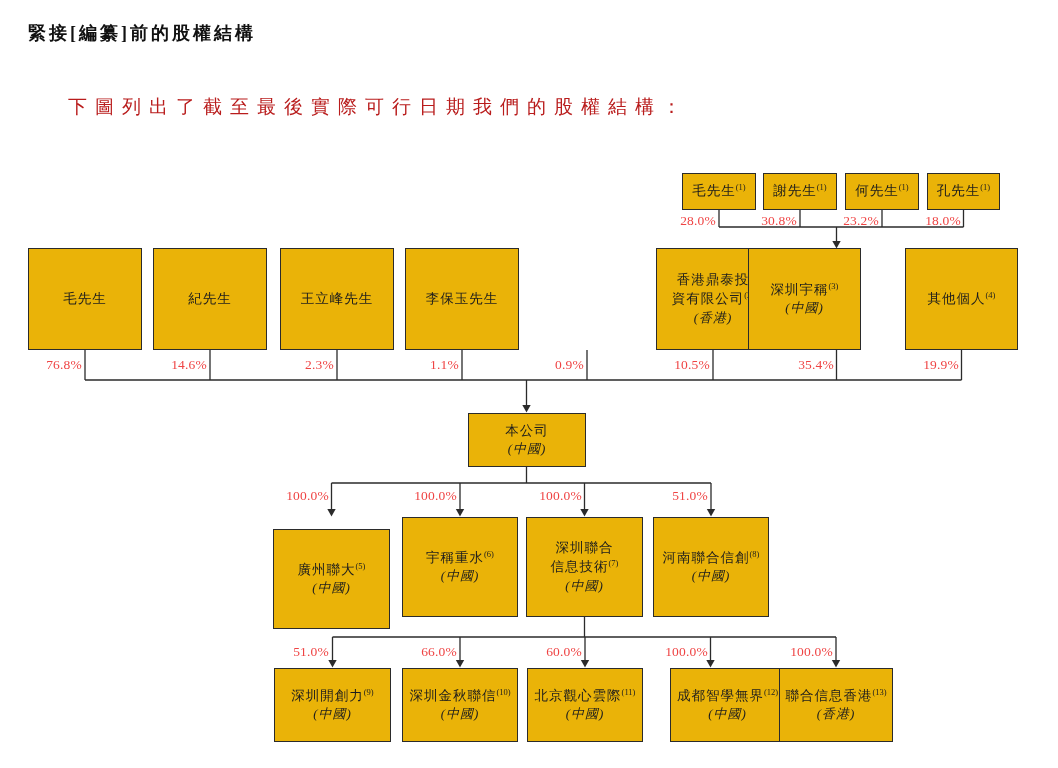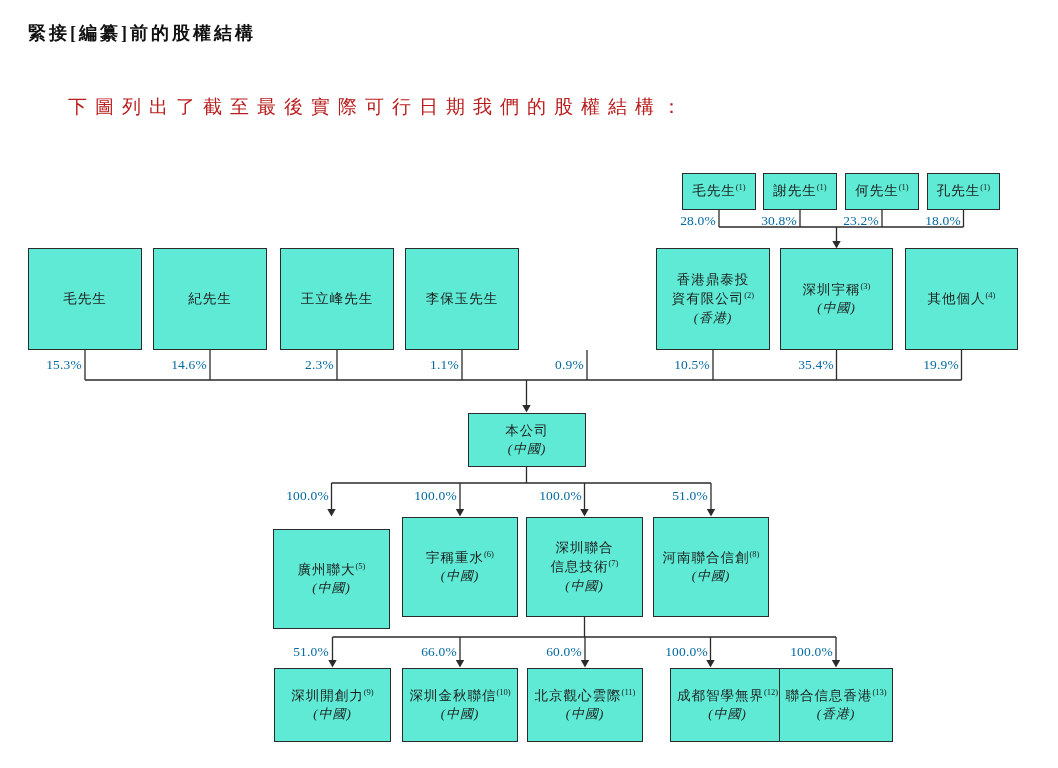--- a/index.html
+++ b/index.html
@@ -13,30 +13,30 @@
     position:absolute;left:28px;top:21px;
     font-size:18px;font-weight:bold;letter-spacing:3px;color:#111;
     white-space:nowrap;
   }
   .page-intro{
     position:absolute;left:68px;top:94px;
     font-size:19px;letter-spacing:8px;color:#b91c1c;white-space:nowrap;
   }
   .lines{position:absolute;left:0;top:0;}
   .box{
-    position:absolute;border:1.4px solid #2b2b2b;background:#5eead4;
+    position:absolute;border:1.4px solid #2b2b2b;background:#eab308;
     display:flex;flex-direction:column;align-items:center;justify-content:center;
     text-align:center;font-size:13.5px;line-height:1.38;letter-spacing:1px;
     box-sizing:border-box;
   }
   .box sup{font-size:8.5px;letter-spacing:0;line-height:0;}
   .bcountry{font-style:italic;font-size:13px;letter-spacing:1px;}
   .pct{
     position:absolute;width:72px;text-align:right;
-    font-size:13.5px;letter-spacing:0.2px;color:#0369a1;white-space:nowrap;
+    font-size:13.5px;letter-spacing:0.2px;color:#ef4444;white-space:nowrap;
   }
 </style>
 </head>
 <body>
 
 <div class="canvas">
 
   <div class="page-heading">緊接[編纂]前的股權結構</div>
   <div class="page-intro">下圖列出了截至最後實際可行日期我們的股權結構：</div>
 
@@ -97,29 +97,29 @@
     <div><span>王立峰先生</span></div>
   </div>
   <div class="box" style="left:405px;top:248px;width:114px;height:102px">
     <div><span>李保玉先生</span></div>
   </div>
   <div class="box" style="left:656px;top:248px;width:114px;height:102px">
     <div><span>香港鼎泰投</span></div>
     <div><span>資有限公司</span><sup>(2)</sup></div>
     <div class="bcountry">(香港)</div>
   </div>
-  <div class="box" style="left:780px;top:248px;width:113px;height:102px">
+  <div class="box" style="left:748px;top:248px;width:113px;height:102px">
     <div><span>深圳宇稱</span><sup>(3)</sup></div>
     <div class="bcountry">(中國)</div>
   </div>
   <div class="box" style="left:905px;top:248px;width:113px;height:102px">
     <div><span>其他個人</span><sup>(4)</sup></div>
   </div>
 
-  <div class="pct" style="left:10px;top:357px">15.3%</div>
+  <div class="pct" style="left:10px;top:357px">76.8%</div>
   <div class="pct" style="left:135px;top:357px">14.6%</div>
   <div class="pct" style="left:262px;top:357px">2.3%</div>
   <div class="pct" style="left:387px;top:357px">1.1%</div>
   <div class="pct" style="left:512px;top:357px">0.9%</div>
   <div class="pct" style="left:638px;top:357px">10.5%</div>
   <div class="pct" style="left:762px;top:357px">35.4%</div>
   <div class="pct" style="left:887px;top:357px">19.9%</div>
 
   <div class="box" style="left:468px;top:413px;width:118px;height:54px">
     <div><span>本公司</span></div>

